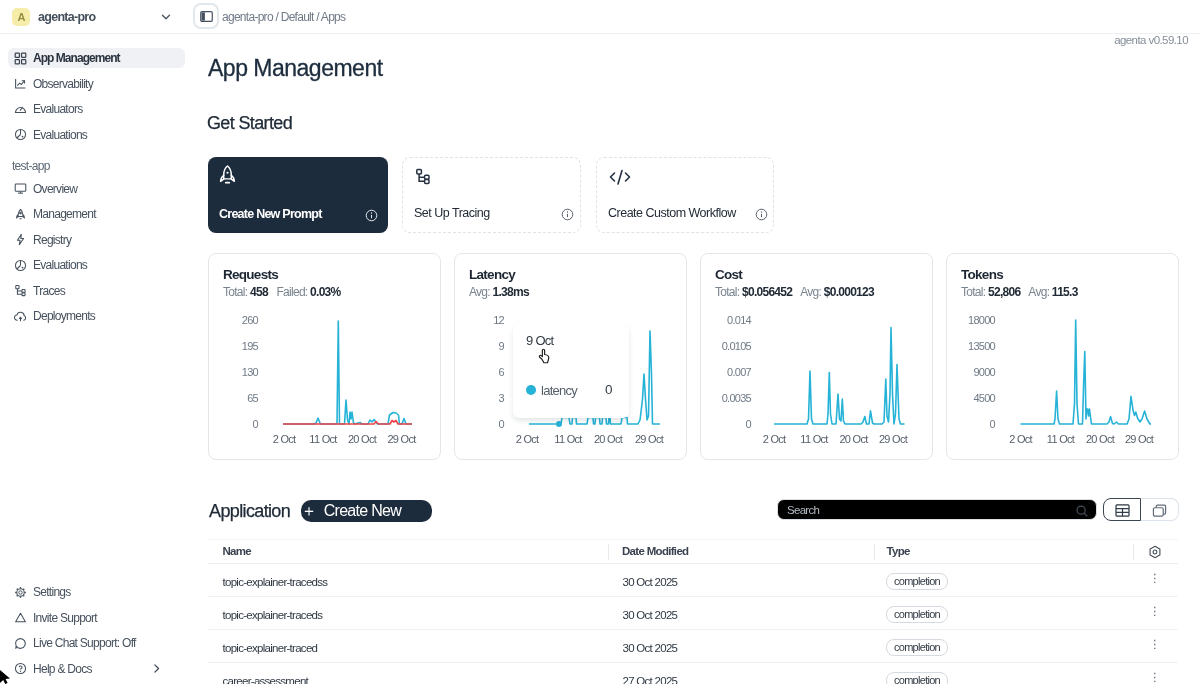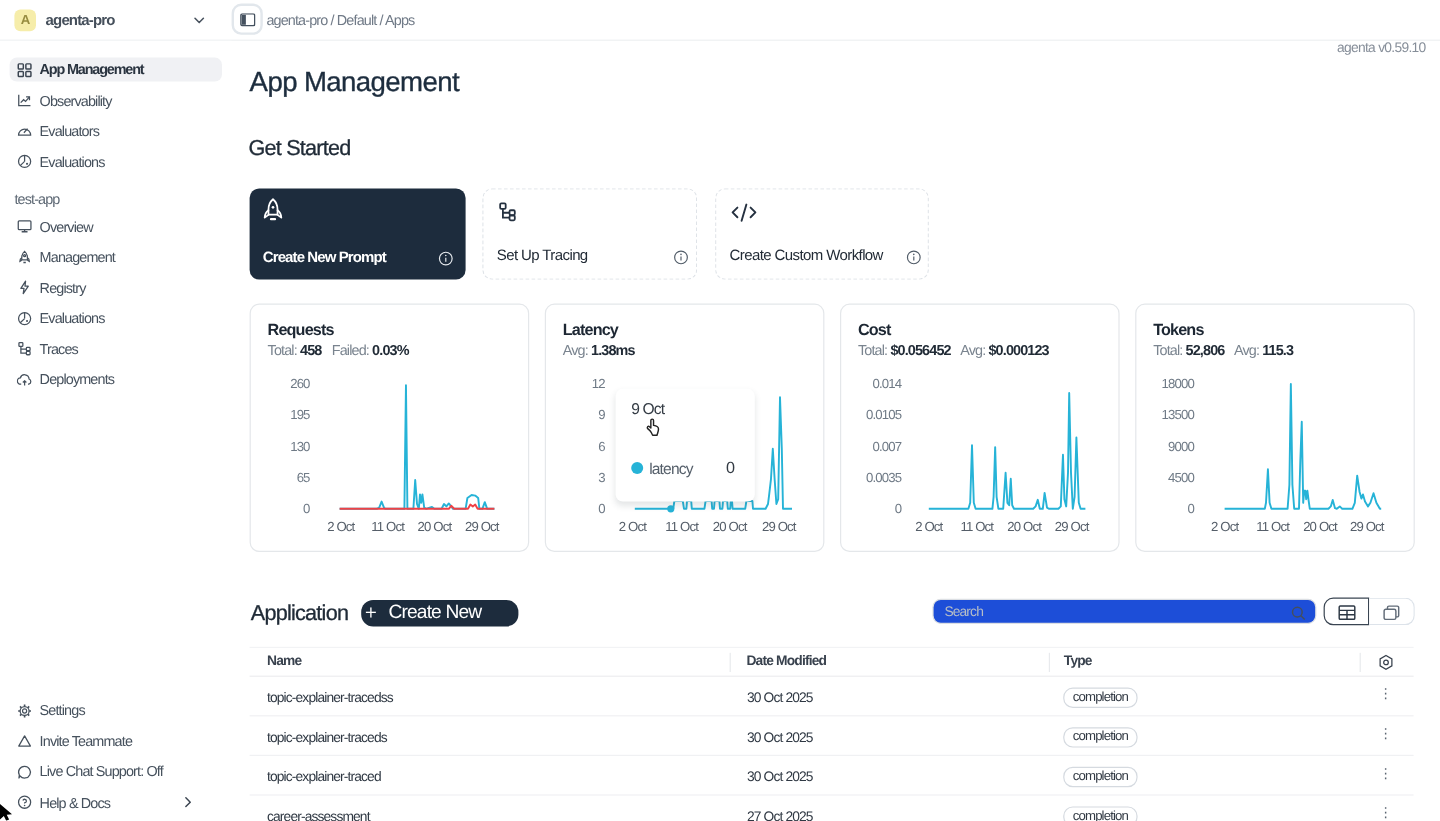--- a/index.html
+++ b/index.html
@@ -42,21 +42,21 @@
 #gc2 .gtitle, #gc3 .gtitle { font-weight:500; color:#222b36; letter-spacing:-0.04em; }
 
 .scard { position:absolute; top:253px; width:233px; height:207px; border:1px solid #e4e7ea;
   border-radius:8px; background:#fff; }
 .scard svg.chart { position:absolute; left:0; top:0; }
 
 h2.app { position:absolute; left:209px; top:501px; font-size:18px; font-weight:500; letter-spacing:-0.035em; color:#202b37; -webkit-text-stroke:0.25px #202b37; }
 #newbtn { position:absolute; left:301px; top:500px; width:131px; height:22px; background:#1d2c3d;
   border-radius:10px; color:#fff; font-size:16px; text-align:left; line-height:22px; }
 #search { position:absolute; left:777px; top:499px; width:320px; height:21px; border:1px solid #dcdfe3;
-  border-radius:7px; background:#1d4ed8; }
+  border-radius:7px; background:#000000; }
 #search .ph { position:absolute; left:9px; top:4px; font-size:11.5px; color:#b6bdc6; }
 #search svg { position:absolute; right:7px; top:3.5px; }
 #vtoggle { position:absolute; left:1103px; top:498px; width:76px; height:23px; }
 #vt1 { position:absolute; left:0; top:0; width:38px; height:23px; border:1.5px solid #3a4552;
   border-radius:8px 0 0 8px; background:#fff; }
 #vt2 { position:absolute; left:38px; top:0; width:38px; height:23px; border:1px solid #dde3ea;
   border-left:none; border-radius:0 8px 8px 0; background:#fff; }
 #vt1 svg, #vt2 svg { position:absolute; left:11px; top:4.5px; }
 
 #tbl { position:absolute; left:208px; top:539px; width:970px; }
@@ -456,21 +456,21 @@
           </svg>
       </span>
         <span class="slb">Settings</span>
       </div>
     <div class="sitem">
         <span class="sic">
       <svg width="13" height="13" viewBox="0 0 16 16">
             <path d="M8 2.8 L14 13.2 H2 Z" fill="none" stroke="#46515d" stroke-width="1.3" stroke-linejoin="round"></path>
           </svg>
       </span>
-        <span class="slb">Invite Teammate</span>
+        <span class="slb">Invite Support</span>
       </div>
     <div class="sitem">
         <span class="sic">
       <svg width="13" height="13" viewBox="0 0 16 16">
             <path d="M8 2 A6 6 0 1 1 3.4 11.9 L2.2 14 L2.6 10.9 A6 6 0 0 1 8 2 Z" fill="none" stroke="#46515d" stroke-width="1.3" stroke-linejoin="round"></path>
           </svg>
       </span>
         <span class="slb">Live Chat Support: Off</span>
       </div>
     <div class="sitem">

